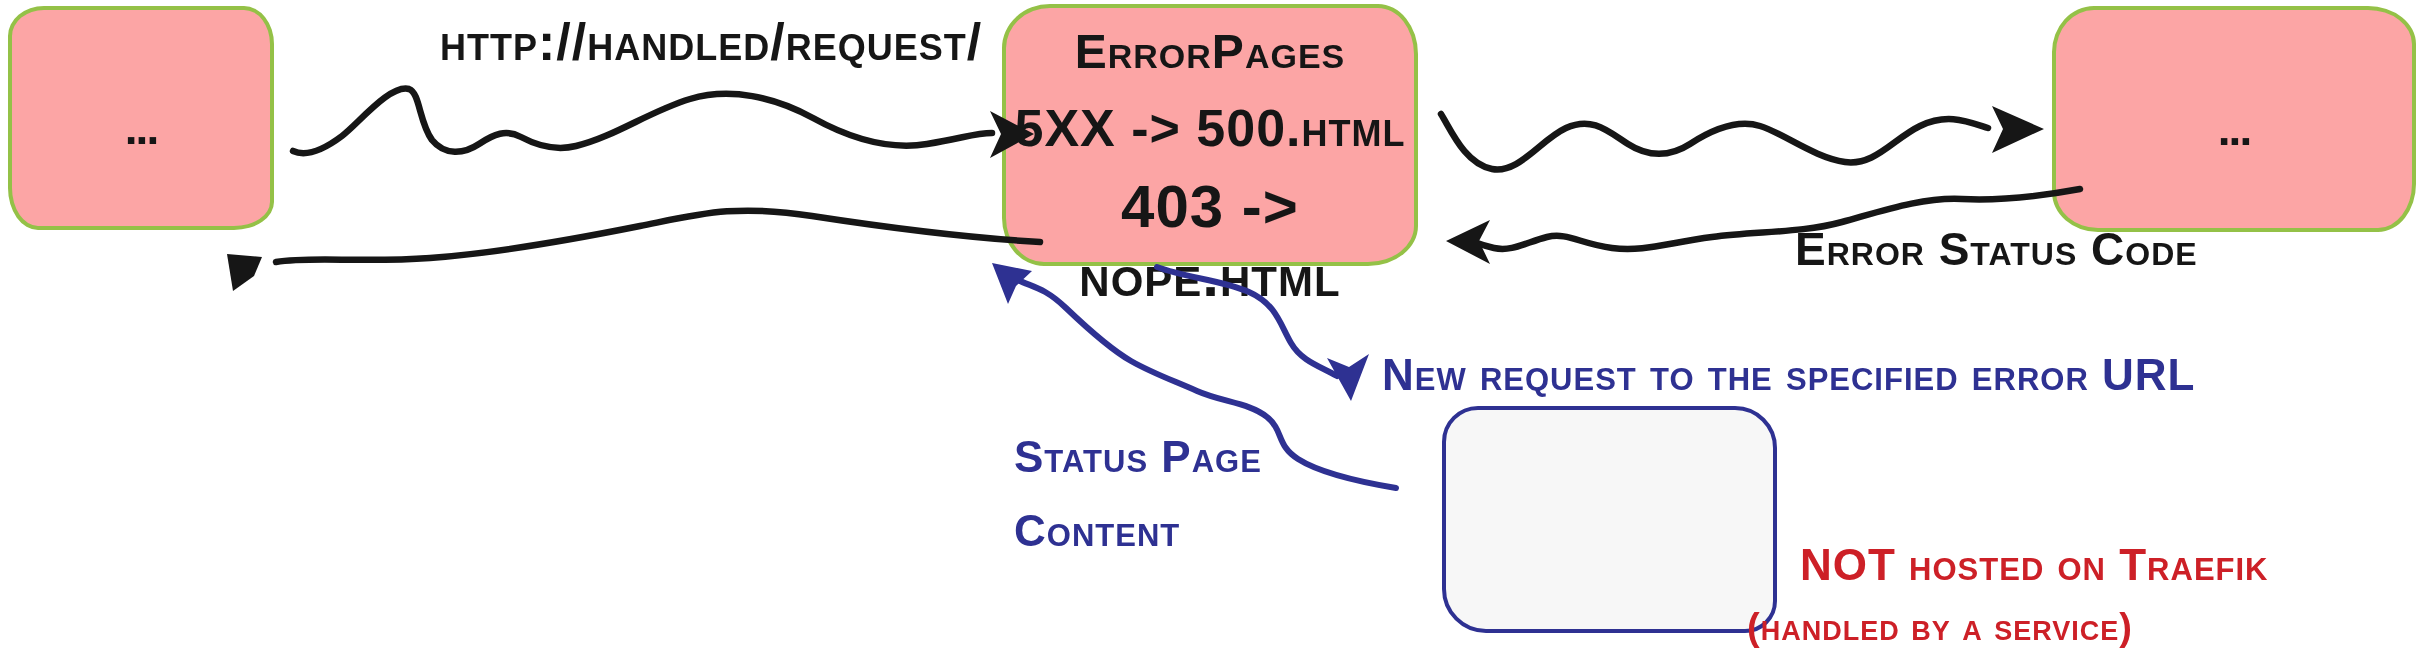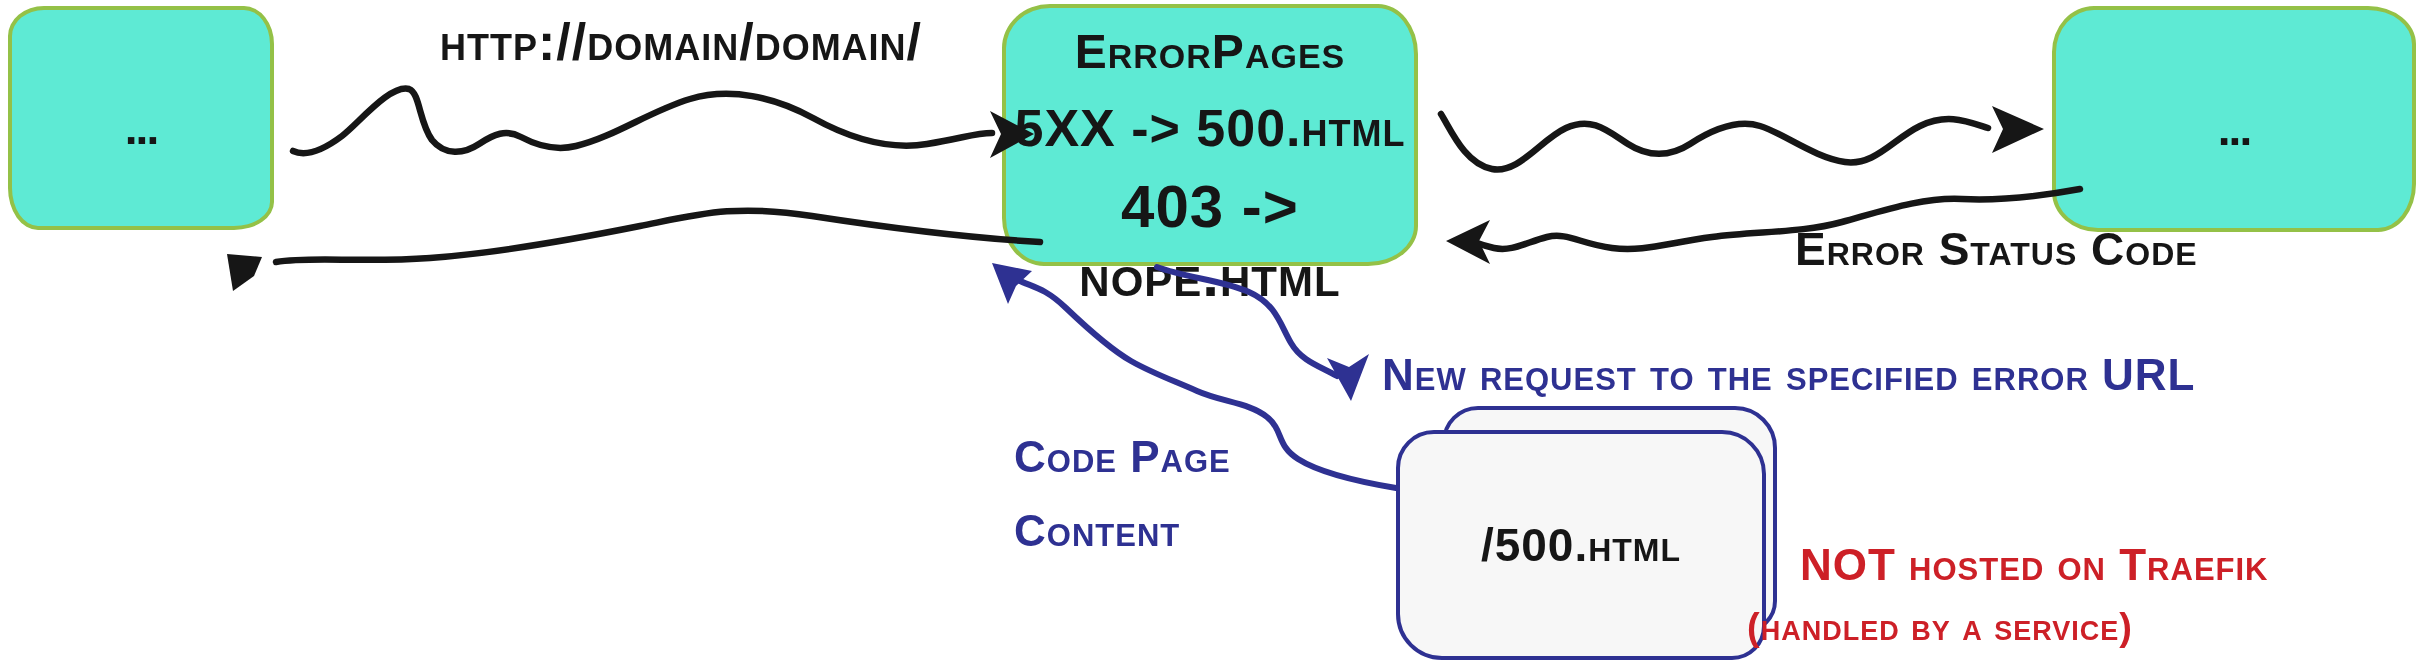--- a/index.html
+++ b/index.html
@@ -1,21 +1,21 @@
 <!DOCTYPE html>
 <html><head>
 <meta charset="utf-8">
 <style>
   html,body{margin:0;padding:0;background:#ffffff;}
   body{width:2420px;height:664px;position:relative;overflow:hidden;
        font-family:"Liberation Sans",sans-serif;}
   .canvas{position:absolute;left:0;top:0;width:2420px;height:664px;}
 
   
-  .box{position:absolute;background:#5eead4;box-sizing:border-box;}
+  .box{position:absolute;background:#fca5a5;box-sizing:border-box;}
   .green{border:4px solid #94c147;}
   .blueb{border:4px solid #2e3192;background:#f7f7f7;}
   .left-box{left:8px;top:6px;width:266px;height:224px;
     border-radius:36px 30px 40px 30px / 30px 38px 28px 42px;
     display:flex;align-items:center;justify-content:center;}
   .mid-box{left:1002px;top:4px;width:416px;height:262px;
     border-radius:48px 40px 50px 42px / 44px 50px 40px 48px;}
   .right-box{left:2052px;top:6px;width:364px;height:226px;
     border-radius:42px 48px 38px 46px / 46px 38px 48px 40px;
     display:flex;align-items:center;justify-content:center;}
@@ -104,31 +104,28 @@
     <div class="inbox ep-title">ErrorPages</div>
     <div class="inbox ep-map1">5XX -&gt; 500.html</div>
     <div class="inbox ep-map2">403 -&gt; nope.html</div>
   </div>
 
   <div class="box green right-box">
     <span class="dots">...</span>
   </div>
 
   <div class="box blueb stack-back"></div>
-  <div class="box blueb stack-front">
-    <span class="path-label">/500.html</span>
-  </div>
 
-  <div class="hand url-label">http://domain/domain/</div>
+  <div class="hand url-label">http://handled/request/</div>
 
   <div class="hand status-label">Error Status Code</div>
 
   <div class="hand blue-t new-request-label">New request to the specified error URL</div>
 
   <div class="hand blue-t content-label">
-    <div>Code Page</div>
+    <div>Status Page</div>
     <div>Content</div>
   </div>
 
   <div class="hand red-t not-hosted-1">NOT hosted on Traefik</div>
   <div class="hand red-t not-hosted-2">(handled by a service)</div>
 
 </div>
 
 </body></html>

